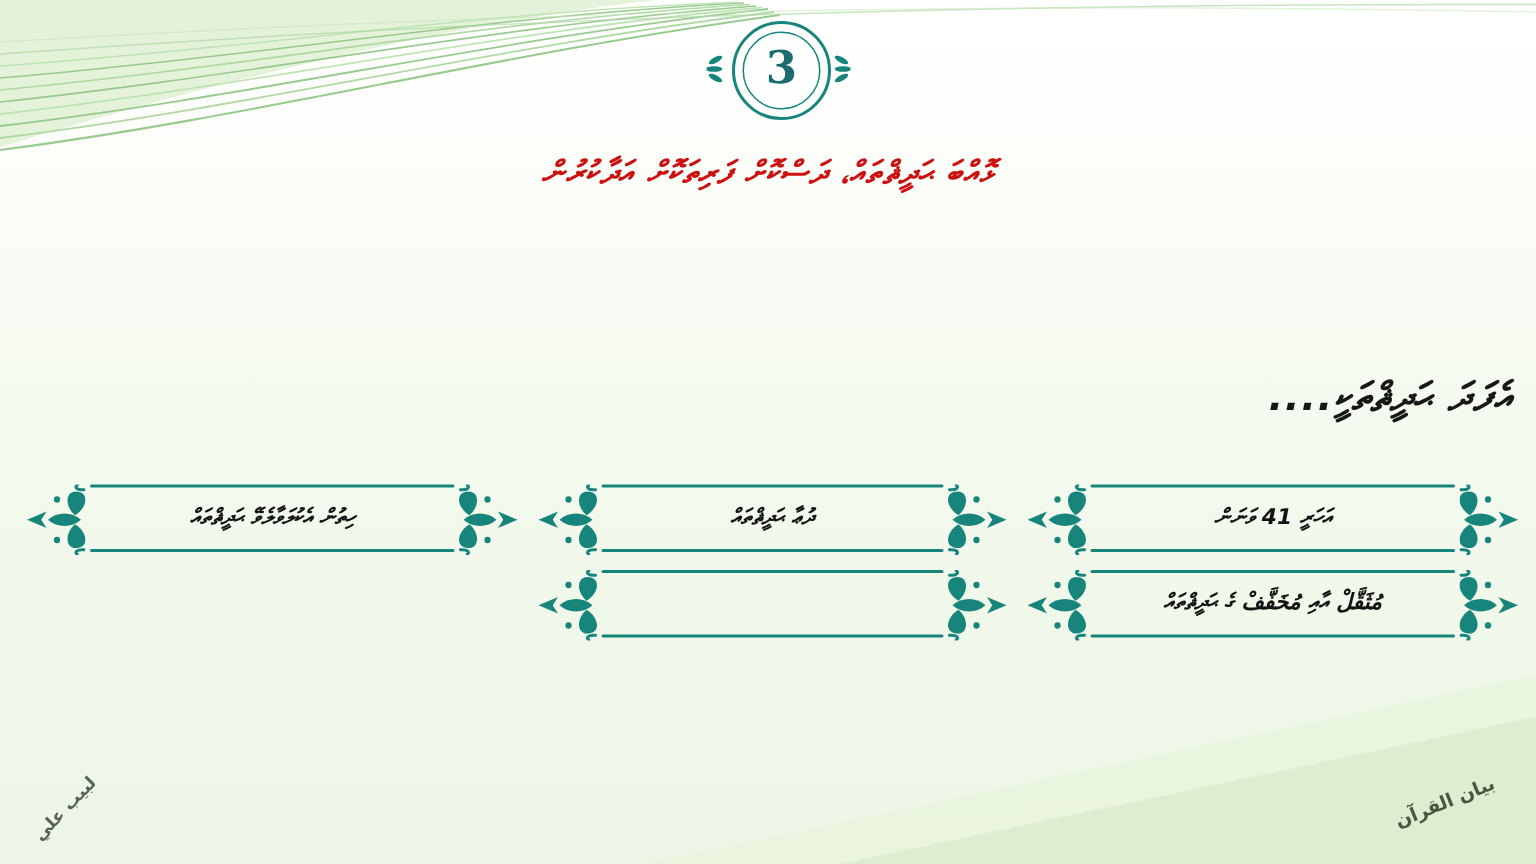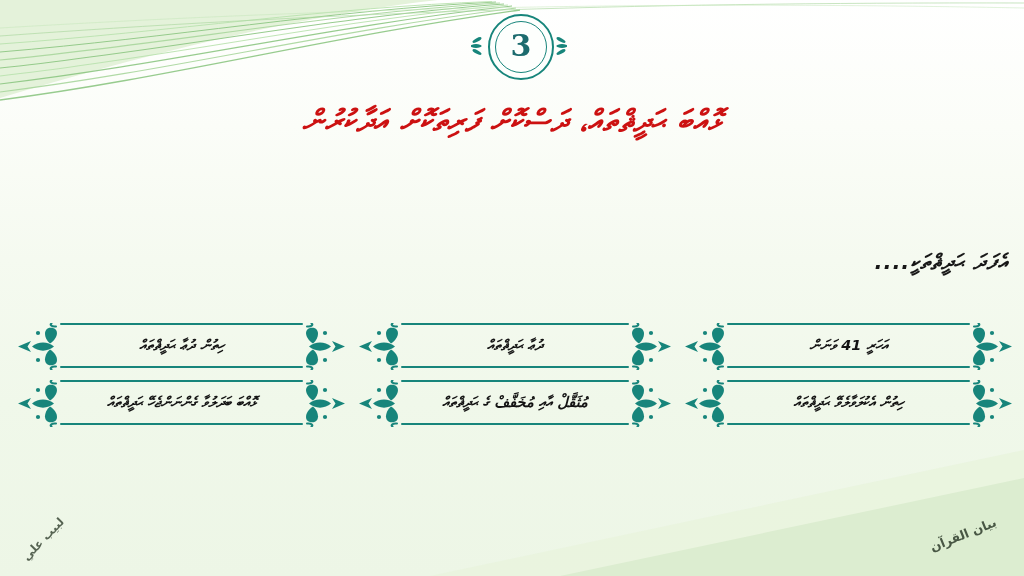--- a/index.html
+++ b/index.html
@@ -26,30 +26,30 @@
     font-family:"DejaVu Serif","Liberation Serif",serif;font-weight:bold;
     font-size:30px;color:#1c6b6e;line-height:1;padding-bottom:2px;
   }
   .leaf{position:absolute;top:36px;width:16px;height:20px;}
   .leaf.l{left:471px;}
   .leaf.r{left:551px;transform:scaleX(-1);}
 
   
   .title{
     position:absolute;top:103px;left:0;right:0;text-align:center;direction:rtl;
-    color:#cc1111;font-weight:bold;font-style:italic;font-size:30px;letter-spacing:1px;
+    color:#cc1111;font-weight:bold;font-style:italic;font-size:21px;letter-spacing:1px;
   }
   .para1{
     position:absolute;top:186px;left:26px;right:16px;direction:rtl;white-space:nowrap;
     color:#171717;font-weight:bold;font-style:italic;font-size:21px;
     text-align:justify;text-align-last:justify;
   }
   .para2{
     position:absolute;top:250px;left:26px;right:16px;direction:rtl;text-align:right;
-    color:#171717;font-weight:bold;font-style:italic;font-size:21px;letter-spacing:1px;
+    color:#171717;font-weight:bold;font-style:italic;font-size:26px;letter-spacing:1px;
   }
 
   
   .grid{
     position:absolute;left:30px;right:24px;top:321px;direction:rtl;
     display:grid;grid-template-columns:1fr 0.95fr 1fr;column-gap:38px;row-gap:8px;
   }
   .obox{
     position:relative;height:49px;display:flex;align-items:center;justify-content:center;
     padding:0 36px;
@@ -156,48 +156,38 @@
         </svg>
       <span class="txt">ދުޢާ ޙަދީޘްތައް</span>
       <svg class="orn right" viewBox="0 0 40 47">
           <use href="#flourish"></use>
         </svg>
     </div>
     <div class="obox">
       <svg class="orn left" viewBox="0 0 40 47">
           <use href="#flourish"></use>
         </svg>
-      <span class="txt">ހިތުން ދުޢާ ޙަދީޘްތައް</span>
-      <svg class="orn right" viewBox="0 0 40 47">
-          <use href="#flourish"></use>
-        </svg>
-    </div>
-    <div class="obox">
-      <svg class="orn left" viewBox="0 0 40 47">
-          <use href="#flourish"></use>
-        </svg>
       <span class="txt">ހިތުން އެކުލަވާލެވޭ ޙަދީޘްތައް</span>
       <svg class="orn right" viewBox="0 0 40 47">
           <use href="#flourish"></use>
         </svg>
     </div>
     <div class="obox">
       <svg class="orn left" viewBox="0 0 40 47">
           <use href="#flourish"></use>
         </svg>
       <span class="txt">مُثَقَّلْ އާއި مُخَفَّفْ ގެ ޙަދީޘްތައް</span>
       <svg class="orn right" viewBox="0 0 40 47">
           <use href="#flourish"></use>
         </svg>
     </div>
     <div class="obox">
       <svg class="orn left" viewBox="0 0 40 47">
           <use href="#flourish"></use>
         </svg>
-      <span class="txt">ޅޮއްބަ ބަދަލުވާ ގެންނަންޖެހޭ ޙަދީޘްތައް</span>
       <svg class="orn right" viewBox="0 0 40 47">
           <use href="#flourish"></use>
         </svg>
     </div>
   </div>
 
   <div class="wm left">لبيب علي</div>
   <div class="wm right">بيان القرآن</div>
 
 </div>

